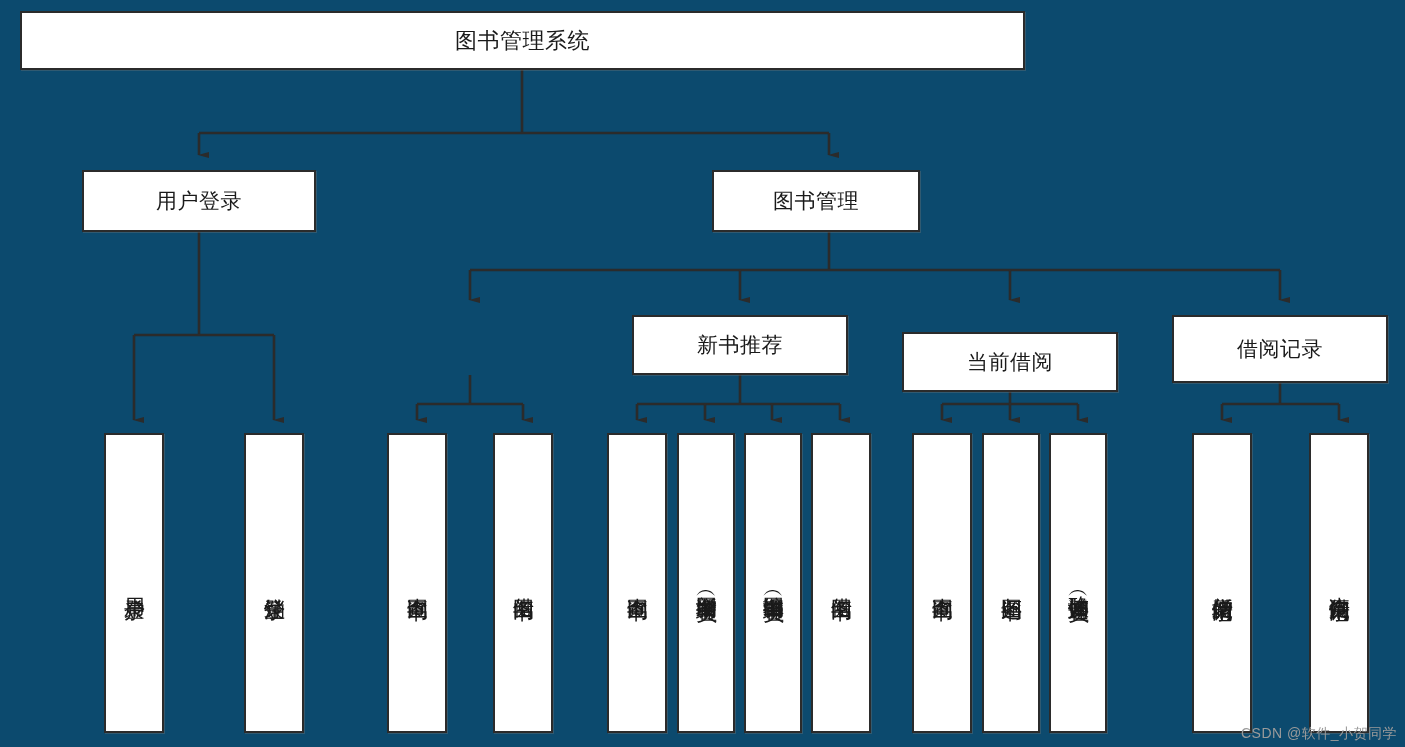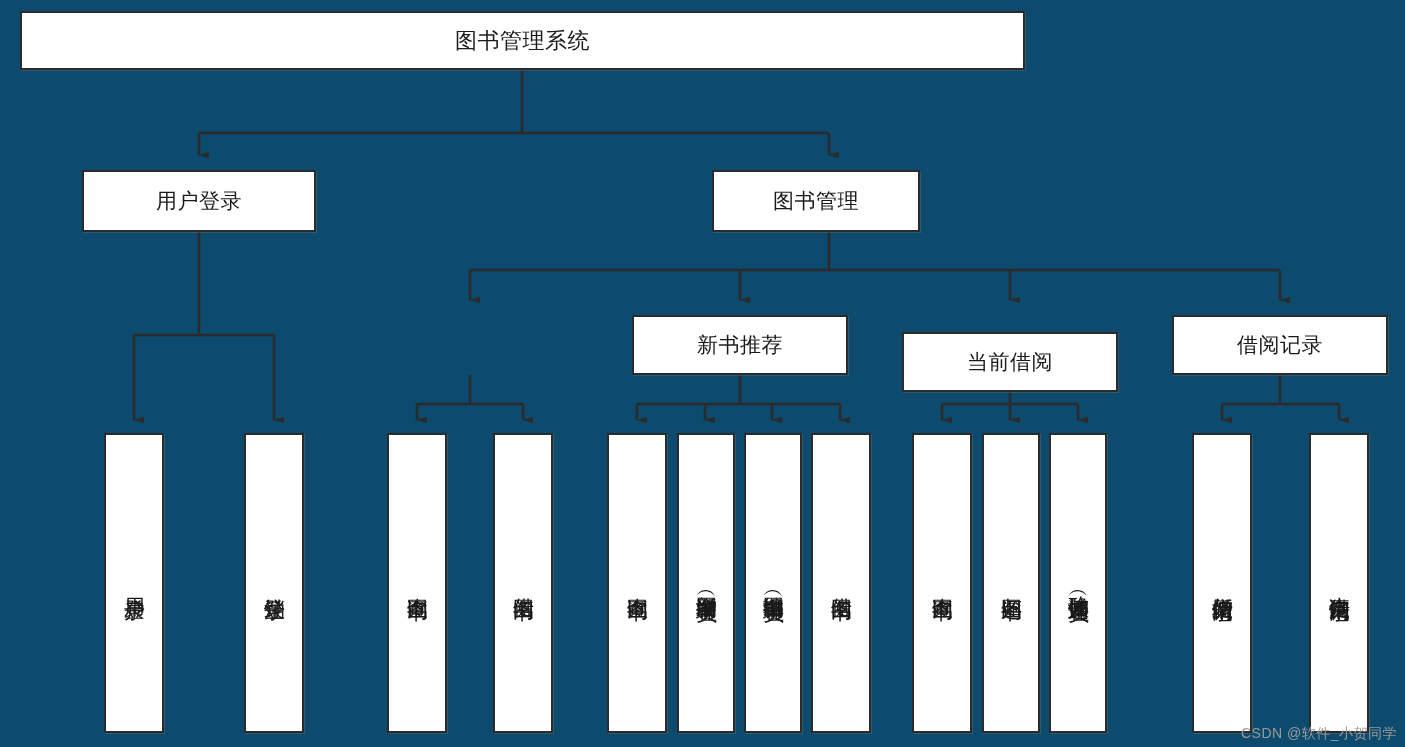--- a/index.html
+++ b/index.html
@@ -133,21 +133,21 @@
   <div class="node level2" style="left:712px; top:170px; width:208px; height:62px;">
     <span class="node-label">图书管理</span>
   </div>
 
   <div class="node level3" style="left:632px; top:315px; width:216px; height:60px;">
     <span class="node-label">新书推荐</span>
   </div>
   <div class="node level3" style="left:902px; top:332px; width:216px; height:60px;">
     <span class="node-label">当前借阅</span>
   </div>
-  <div class="node level3" style="left:1172px; top:315px; width:216px; height:60px;">
+  <div class="node level3" style="left:1172px; top:315px; width:216px; height:68px;">
     <span class="node-label">借阅记录</span>
   </div>
 
   <div class="node vertical" style="left:104px; top:433px; width:60px; height:300px;">
     <span class="node-label">用户登录</span>
   </div>
   <div class="node vertical" style="left:244px; top:433px; width:60px; height:300px;">
     <span class="node-label">注销登录</span>
   </div>
 

